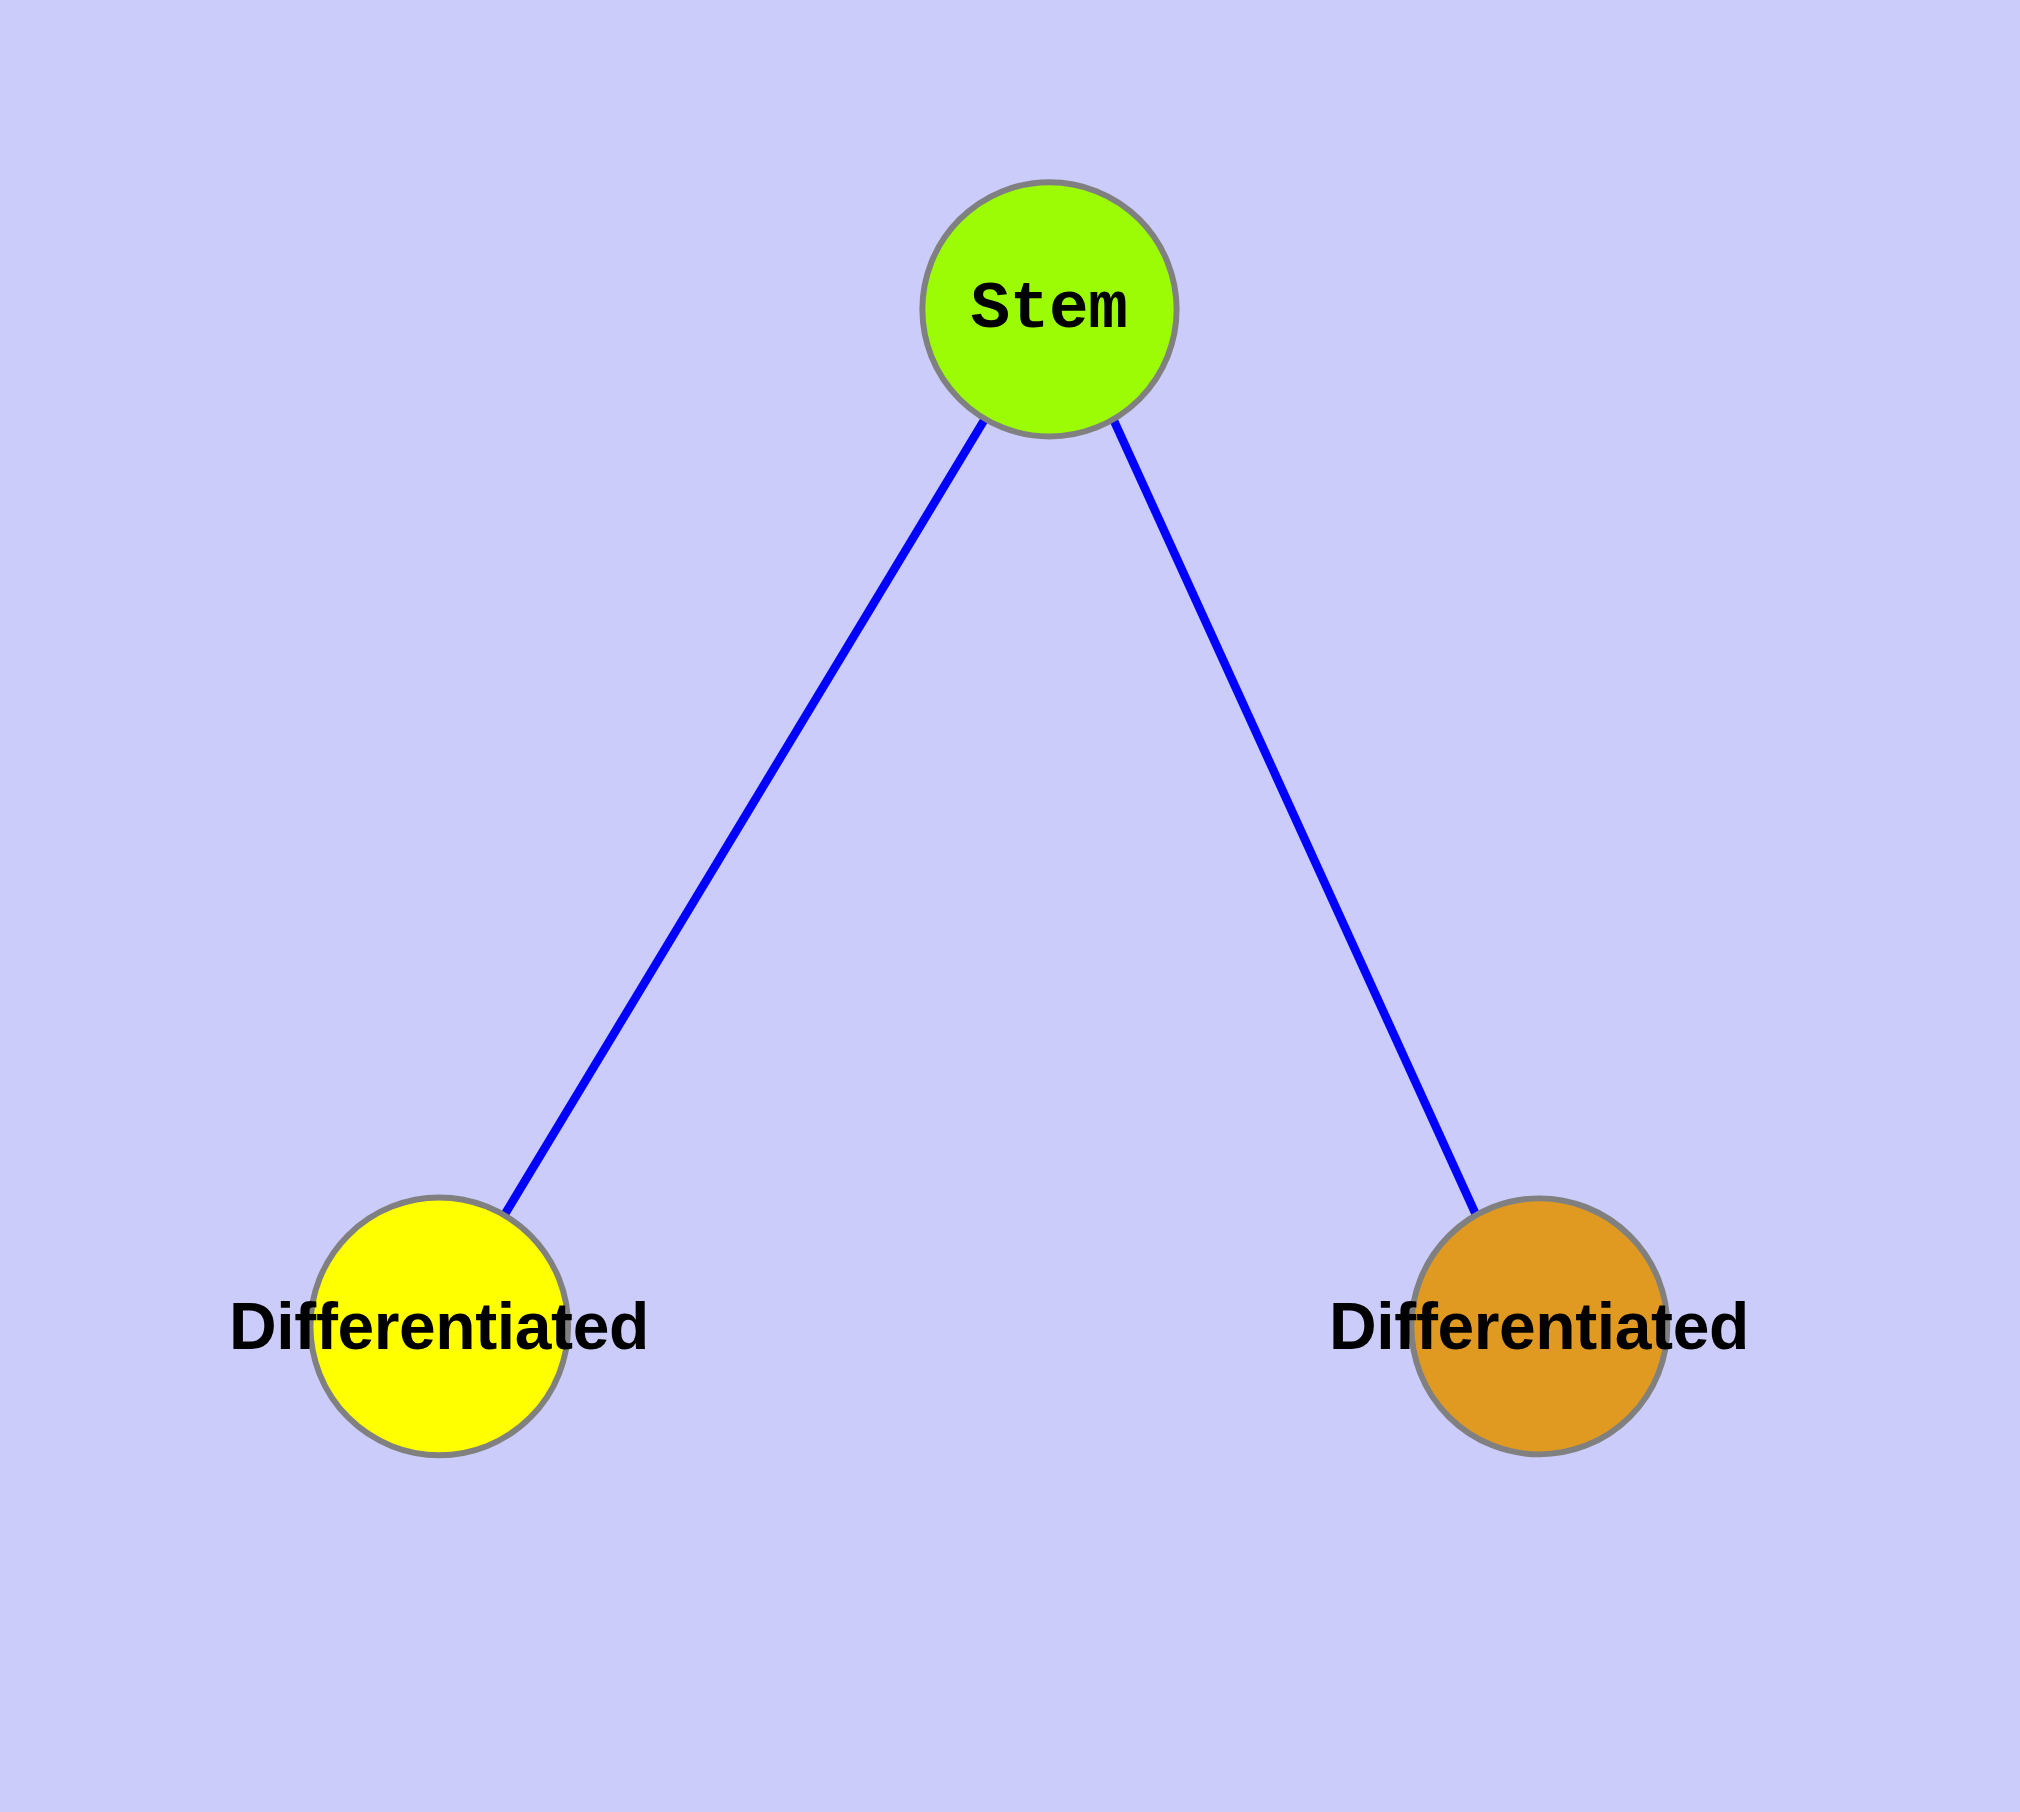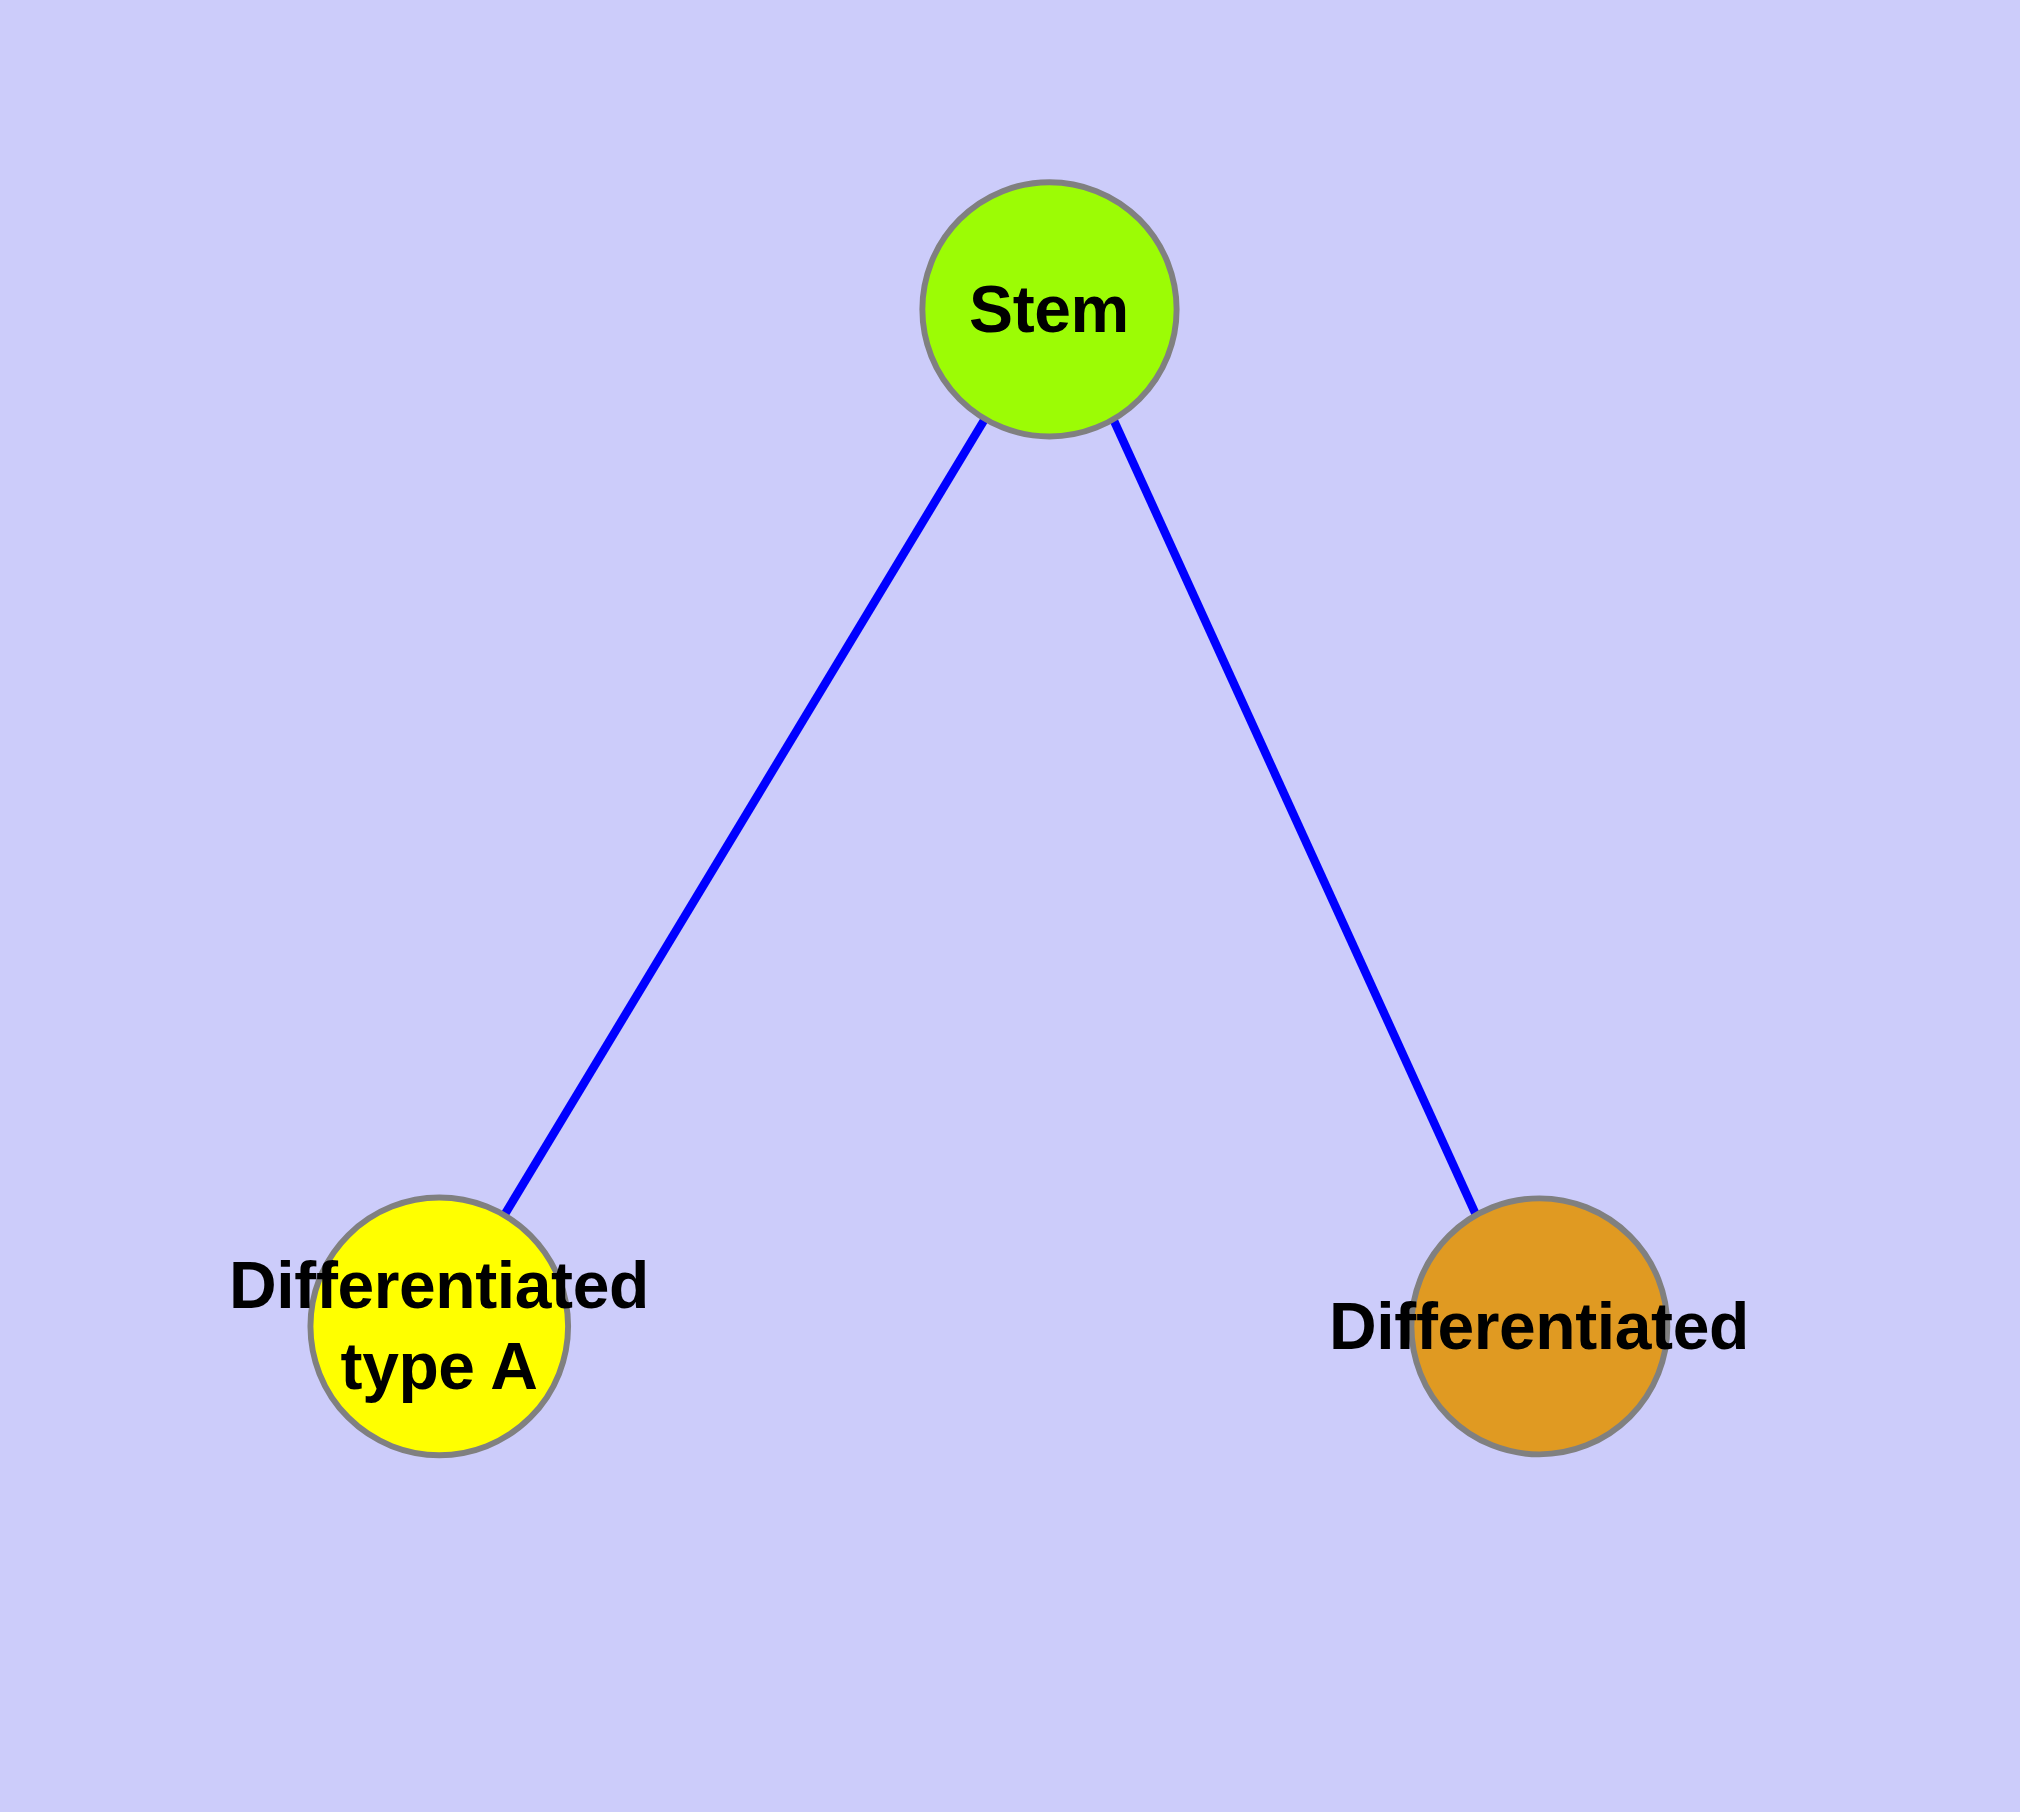--- a/index.html
+++ b/index.html
@@ -51,26 +51,25 @@
         <line x1="1313" y1="494" x2="1742" y2="1435" stroke="#0000ff" stroke-width="10" stroke-linecap="butt"></line>
       </g>
     <g id="nodes-group">
         <circle cx="1238" cy="365" r="150" fill="#9cfc05" stroke="#808080" stroke-width="7"></circle>
         <circle cx="518" cy="1565" r="152" fill="#ffff00" stroke="#808080" stroke-width="7"></circle>
         <circle cx="1816" cy="1565" r="151" fill="#e09a22" stroke="#808080" stroke-width="7"></circle>
       </g>
   </svg>
 
   <div id="labels-layer">
-      <div class="node-label" style="left: 1049px; top: 309px; font-size: 66px; color: rgb(0, 0, 0);">
+      <div class="node-label" style="left: 1049px; top: 309px; font-size: 66px; color: rgb(0, 0, 0); font-family: Liberation Mono, monospace;">
         <div>Stem</div>
       </div>
       <div class="node-label" style="left: 439px; top: 1326px; font-size: 66px; color: rgb(0, 0, 0);">
         <div>Differentiated</div>
-        <div>type A</div>
       </div>
       <div class="node-label" style="left: 1539px; top: 1326px; font-size: 66px; color: rgb(0, 0, 0);">
         <div>Differentiated</div>
       </div>
     </div>
 
 </div>
 
 
 </body></html>

